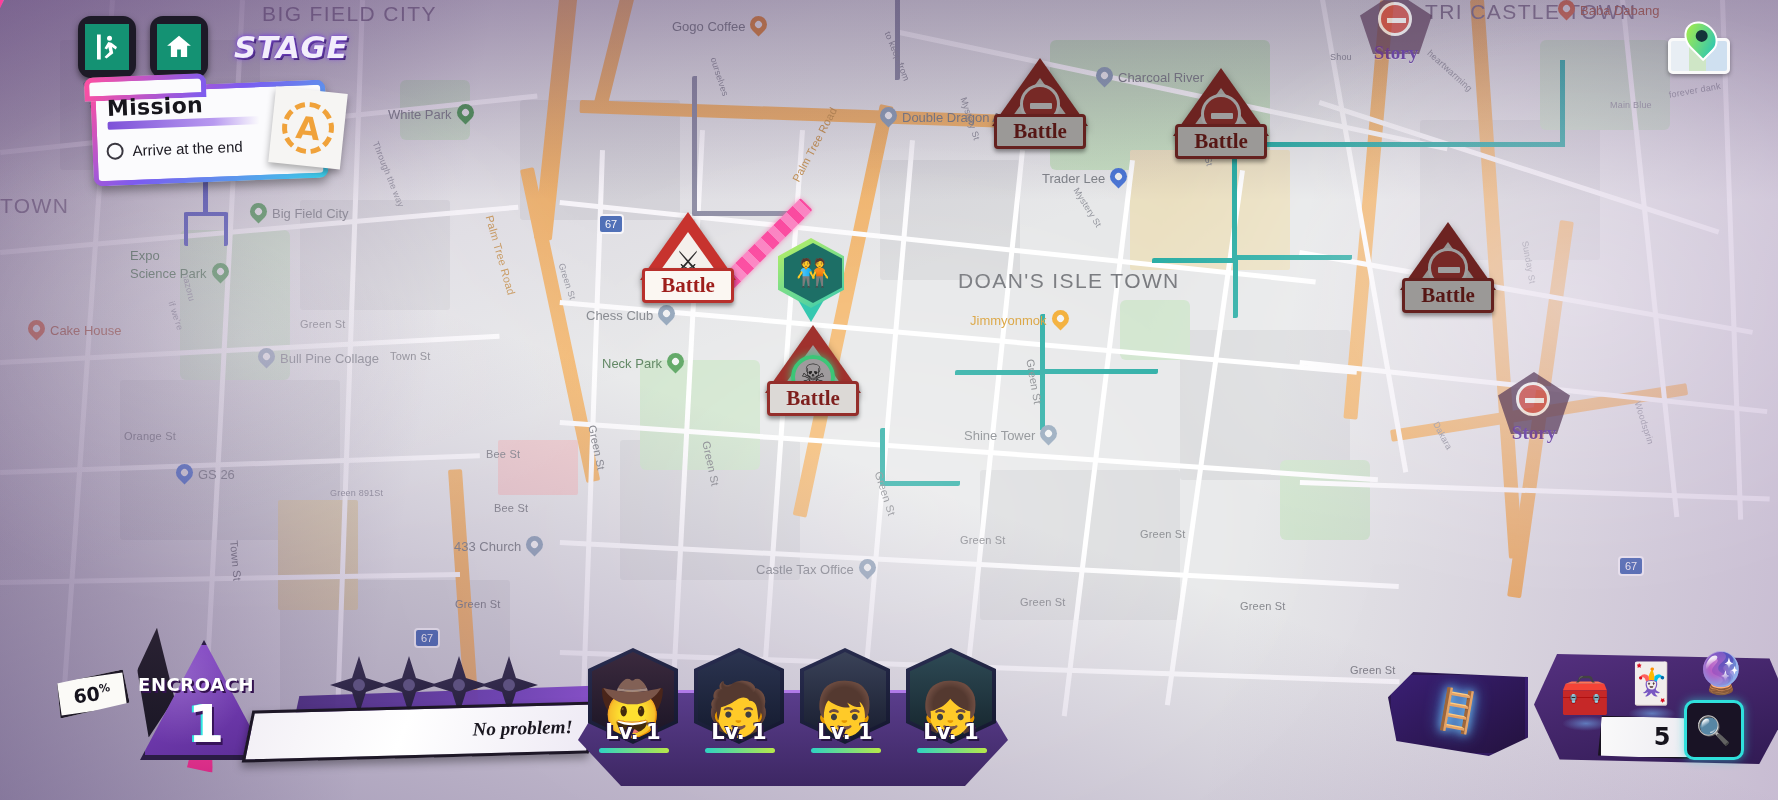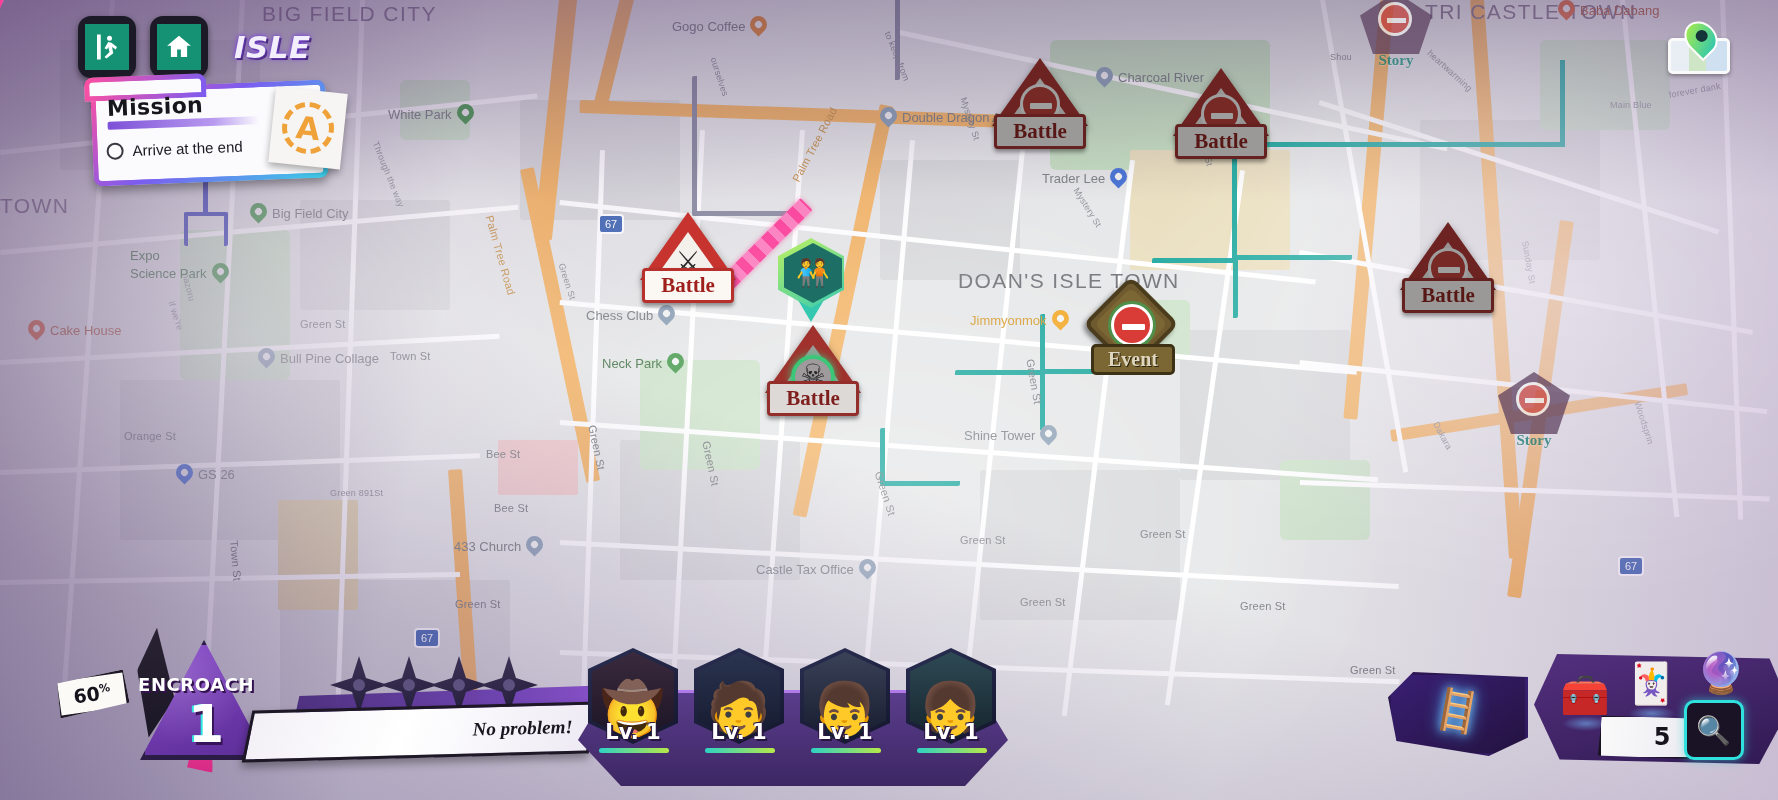--- a/index.html
+++ b/index.html
@@ -89,22 +89,22 @@
     background:#7b6733; border:3px solid #3d3116; border-radius:5px; color:#ded6bd;
     font-size:20px; font-weight:bold; font-family:"Liberation Serif", serif;
     text-shadow:1px 1px 0 #2c230f; }
 
   .story-marker { position:relative; width:88px; height:84px; opacity:.72; }
   .story-pent { position:absolute; left:8px; top:0; width:72px; height:62px; background:#5a3d5c;
     clip-path:polygon(50% 0,100% 38%,82% 100%,18% 100%,0 38%); }
   .story-stop { position:absolute; left:26px; top:10px; width:34px; height:34px; border-radius:50%;
     background:#c5413c; border:3px solid #eee; }
   .story-stop:after { content:""; position:absolute; left:6px; top:13px; width:19px; height:5px; background:#eee; }
-  .story-label { position:absolute; left:4px; top:60px; width:80px; text-align:center;
-    color:#0f766e; font-size:15px; font-weight:bold; font-family:"Liberation Serif", serif;
+  .story-label { position:absolute; left:4px; top:50px; width:80px; text-align:center;
+    color:#4c1d95; font-size:19px; font-weight:bold; font-family:"Liberation Serif", serif;
     text-shadow:0 1px 0 rgba(255,255,255,.25); }
 
   
   .player-marker { position:absolute; width:70px; height:86px; }
   .player-hex { position:absolute; left:2px; top:0; width:66px; height:70px;
     clip-path:polygon(50% 0,100% 26%,100% 74%,50% 100%,0 74%,0 26%);
     background:linear-gradient(150deg,#bff25f,#37c9b2); padding:4px;
     filter:drop-shadow(0 0 7px rgba(110,240,180,.85)); }
   .player-hex-in { position:absolute; left:6px; top:5px; width:58px; height:60px;
     clip-path:polygon(50% 0,100% 26%,100% 74%,50% 100%,0 74%,0 26%);
@@ -547,28 +547,20 @@
 
   <div class="marker" style="left:1400px;top:222px">
     <div class="battle-sign dimmed">
       <div class="battle-tri"></div>
       <div class="battle-tri-in"></div>
       <div class="stop-circle"></div>
       <div class="battle-label">Battle</div>
     </div>
   </div>
 
-  <div class="marker" style="left:1085px;top:290px">
-    <div class="event-marker">
-      <div class="event-dia"></div>
-      <div class="event-dia2"></div>
-      <div class="event-stop"></div>
-      <div class="event-label">Event</div>
-    </div>
-  </div>
 
   <div class="marker" style="left:1352px;top:-8px">
     <div class="story-marker">
       <div class="story-pent"></div>
       <div class="story-stop"></div>
       <div class="story-label">Story</div>
     </div>
   </div>
   <div class="marker" style="left:1490px;top:372px">
     <div class="story-marker">
@@ -601,21 +593,21 @@
         </svg>
       </div>
     </div>
     <div class="sq-btn">
       <div class="sq-inner">
         <svg width="30" height="30" viewBox="0 0 24 24" aria-hidden="true">
           <path d="M12 3L2.5 11h3v9h5v-6h3v6h5v-9h3z" fill="#fff"></path>
         </svg>
       </div>
     </div>
-    <div class="stage-word">ISLE</div>
+    <div class="stage-word">STAGE</div>
   </div>
 
   <div class="mission-panel">
     <div class="mission-bg"></div>
     <div class="mission-tab"></div>
     <div class="mission-title">Mission</div>
     <div class="mission-underline"></div>
     <div class="mission-row">
       <span class="mission-check"></span>
       <span class="mission-text">Arrive at the end</span>

